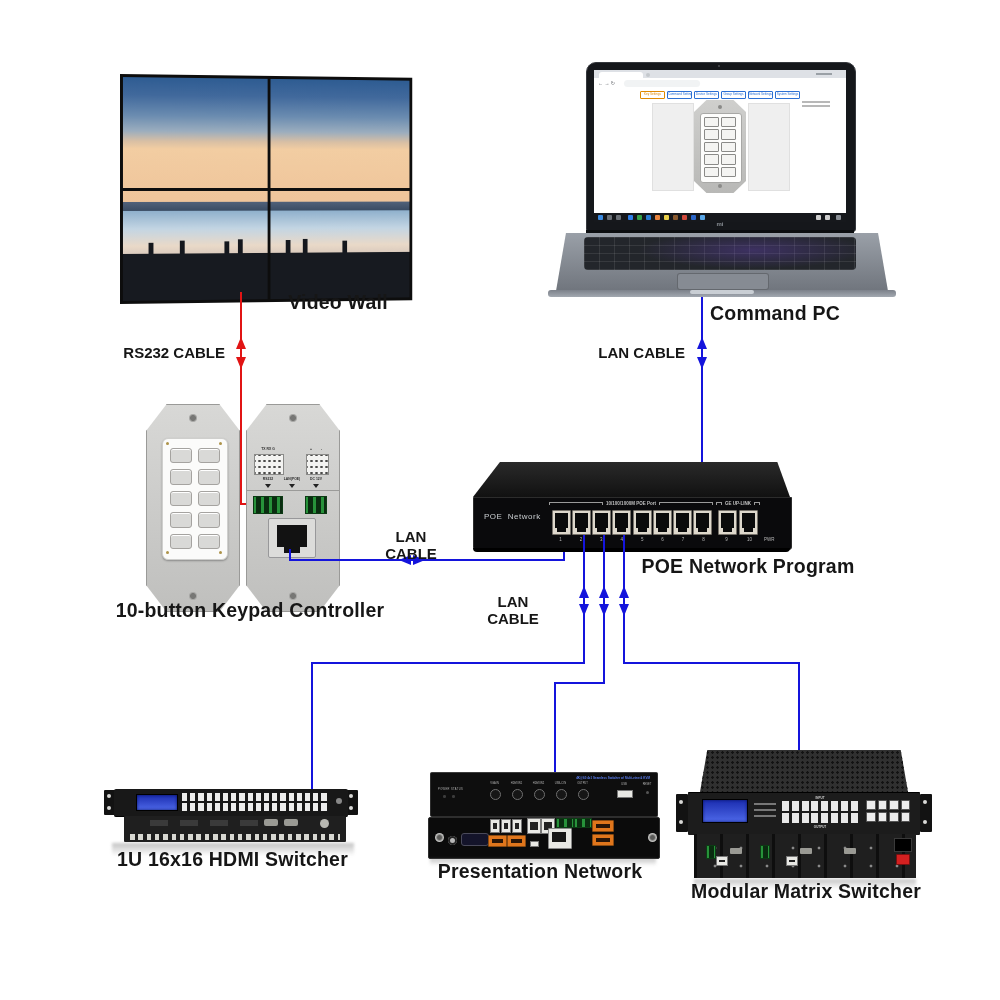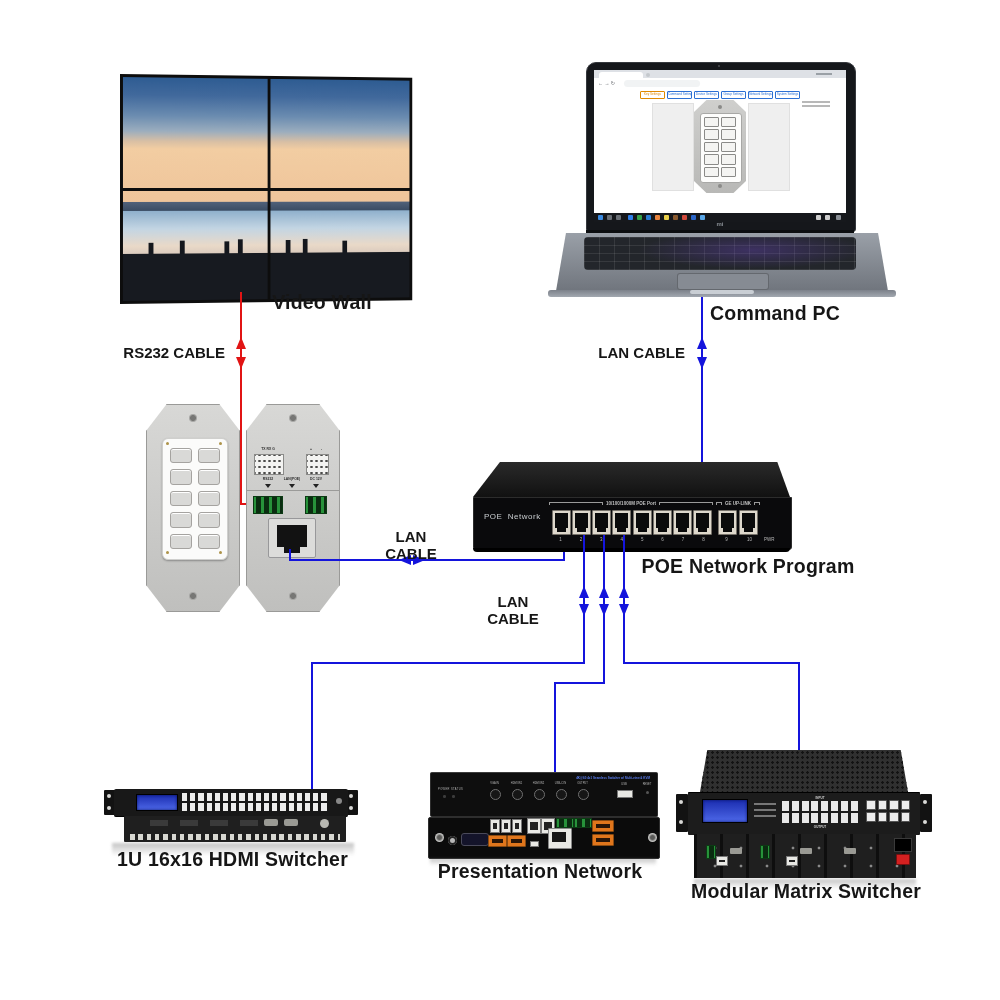--- a/index.html
+++ b/index.html
@@ -94,21 +94,21 @@
       <i style="left:58px;height:13px"></i>
       <i style="left:104px;height:12px"></i>
       <i style="left:118px;height:14px"></i>
       <i style="left:168px;height:13px"></i>
       <i style="left:186px;height:14px"></i>
       <i style="left:228px;height:12px"></i>
     </div>
     <div class="crossv"></div>
     <div class="crossh"></div>
   </div>
-  <div class="lbl dev" style="left:252px;top:292px;width:140px">Video Wall</div>
+  <div class="lbl dev" style="left:268px;top:292px;width:140px">Video Wall</div>
 
   <div class="vl red" style="left:240px;top:292px;height:211px"></div>
   <div class="hl red" style="left:240px;top:503px;width:18px"></div>
   <div class="tri tu r" style="left:236px;top:337px"></div>
   <div class="tri td r" style="left:236px;top:357px"></div>
   <div class="lbl cab" style="left:113px;top:345px;width:112px;text-align:right">RS232 CABLE</div>
 
   <div>
     <div class="plate" style="left:146px;top:404px"></div>
     <div class="hole" style="left:189px;top:414px"></div>
@@ -145,20 +145,21 @@
     <i class="tridn" style="left:289px;top:484px"></i>
     <i class="tridn" style="left:313px;top:484px"></i>
     <div class="abs" style="left:246px;top:490px;width:94px;height:1px;background:#9b9b99"></div>
     <div class="greenblk" style="left:253px;top:496px;width:28px;height:16px"></div>
     <div class="greenblk" style="left:305px;top:496px;width:20px;height:16px"></div>
     <div class="abs" style="left:268px;top:518px;width:46px;height:38px;background:#dcdcda;border:1px solid #98989a;border-radius:2px">
       <i class="abs" style="left:8px;top:6px;width:30px;height:22px;background:#121212"></i>
       <i class="abs" style="left:15px;top:28px;width:16px;height:6px;background:#121212"></i>
     </div>
   </div>
+  <div class="lbl dev" style="left:90px;top:600px;width:320px">10-button Keypad Controller</div>
 
   <div class="vl blue" style="left:289px;top:549px;height:12px"></div>
   <div class="hl blue" style="left:289px;top:559px;width:276px"></div>
   <div class="vl blue" style="left:563px;top:533px;height:28px"></div>
   <div class="tri tl" style="left:399px;top:555px"></div>
   <div class="tri tr" style="left:413px;top:555px"></div>
   <div class="lbl cab" style="left:368px;top:529px;width:86px">LAN CABLE</div>
 
   <div>
     <div class="abs" style="left:586px;top:62px;width:268px;height:168px;background:#15171b;border:1px solid #35383d;border-radius:10px 10px 3px 3px"></div>

